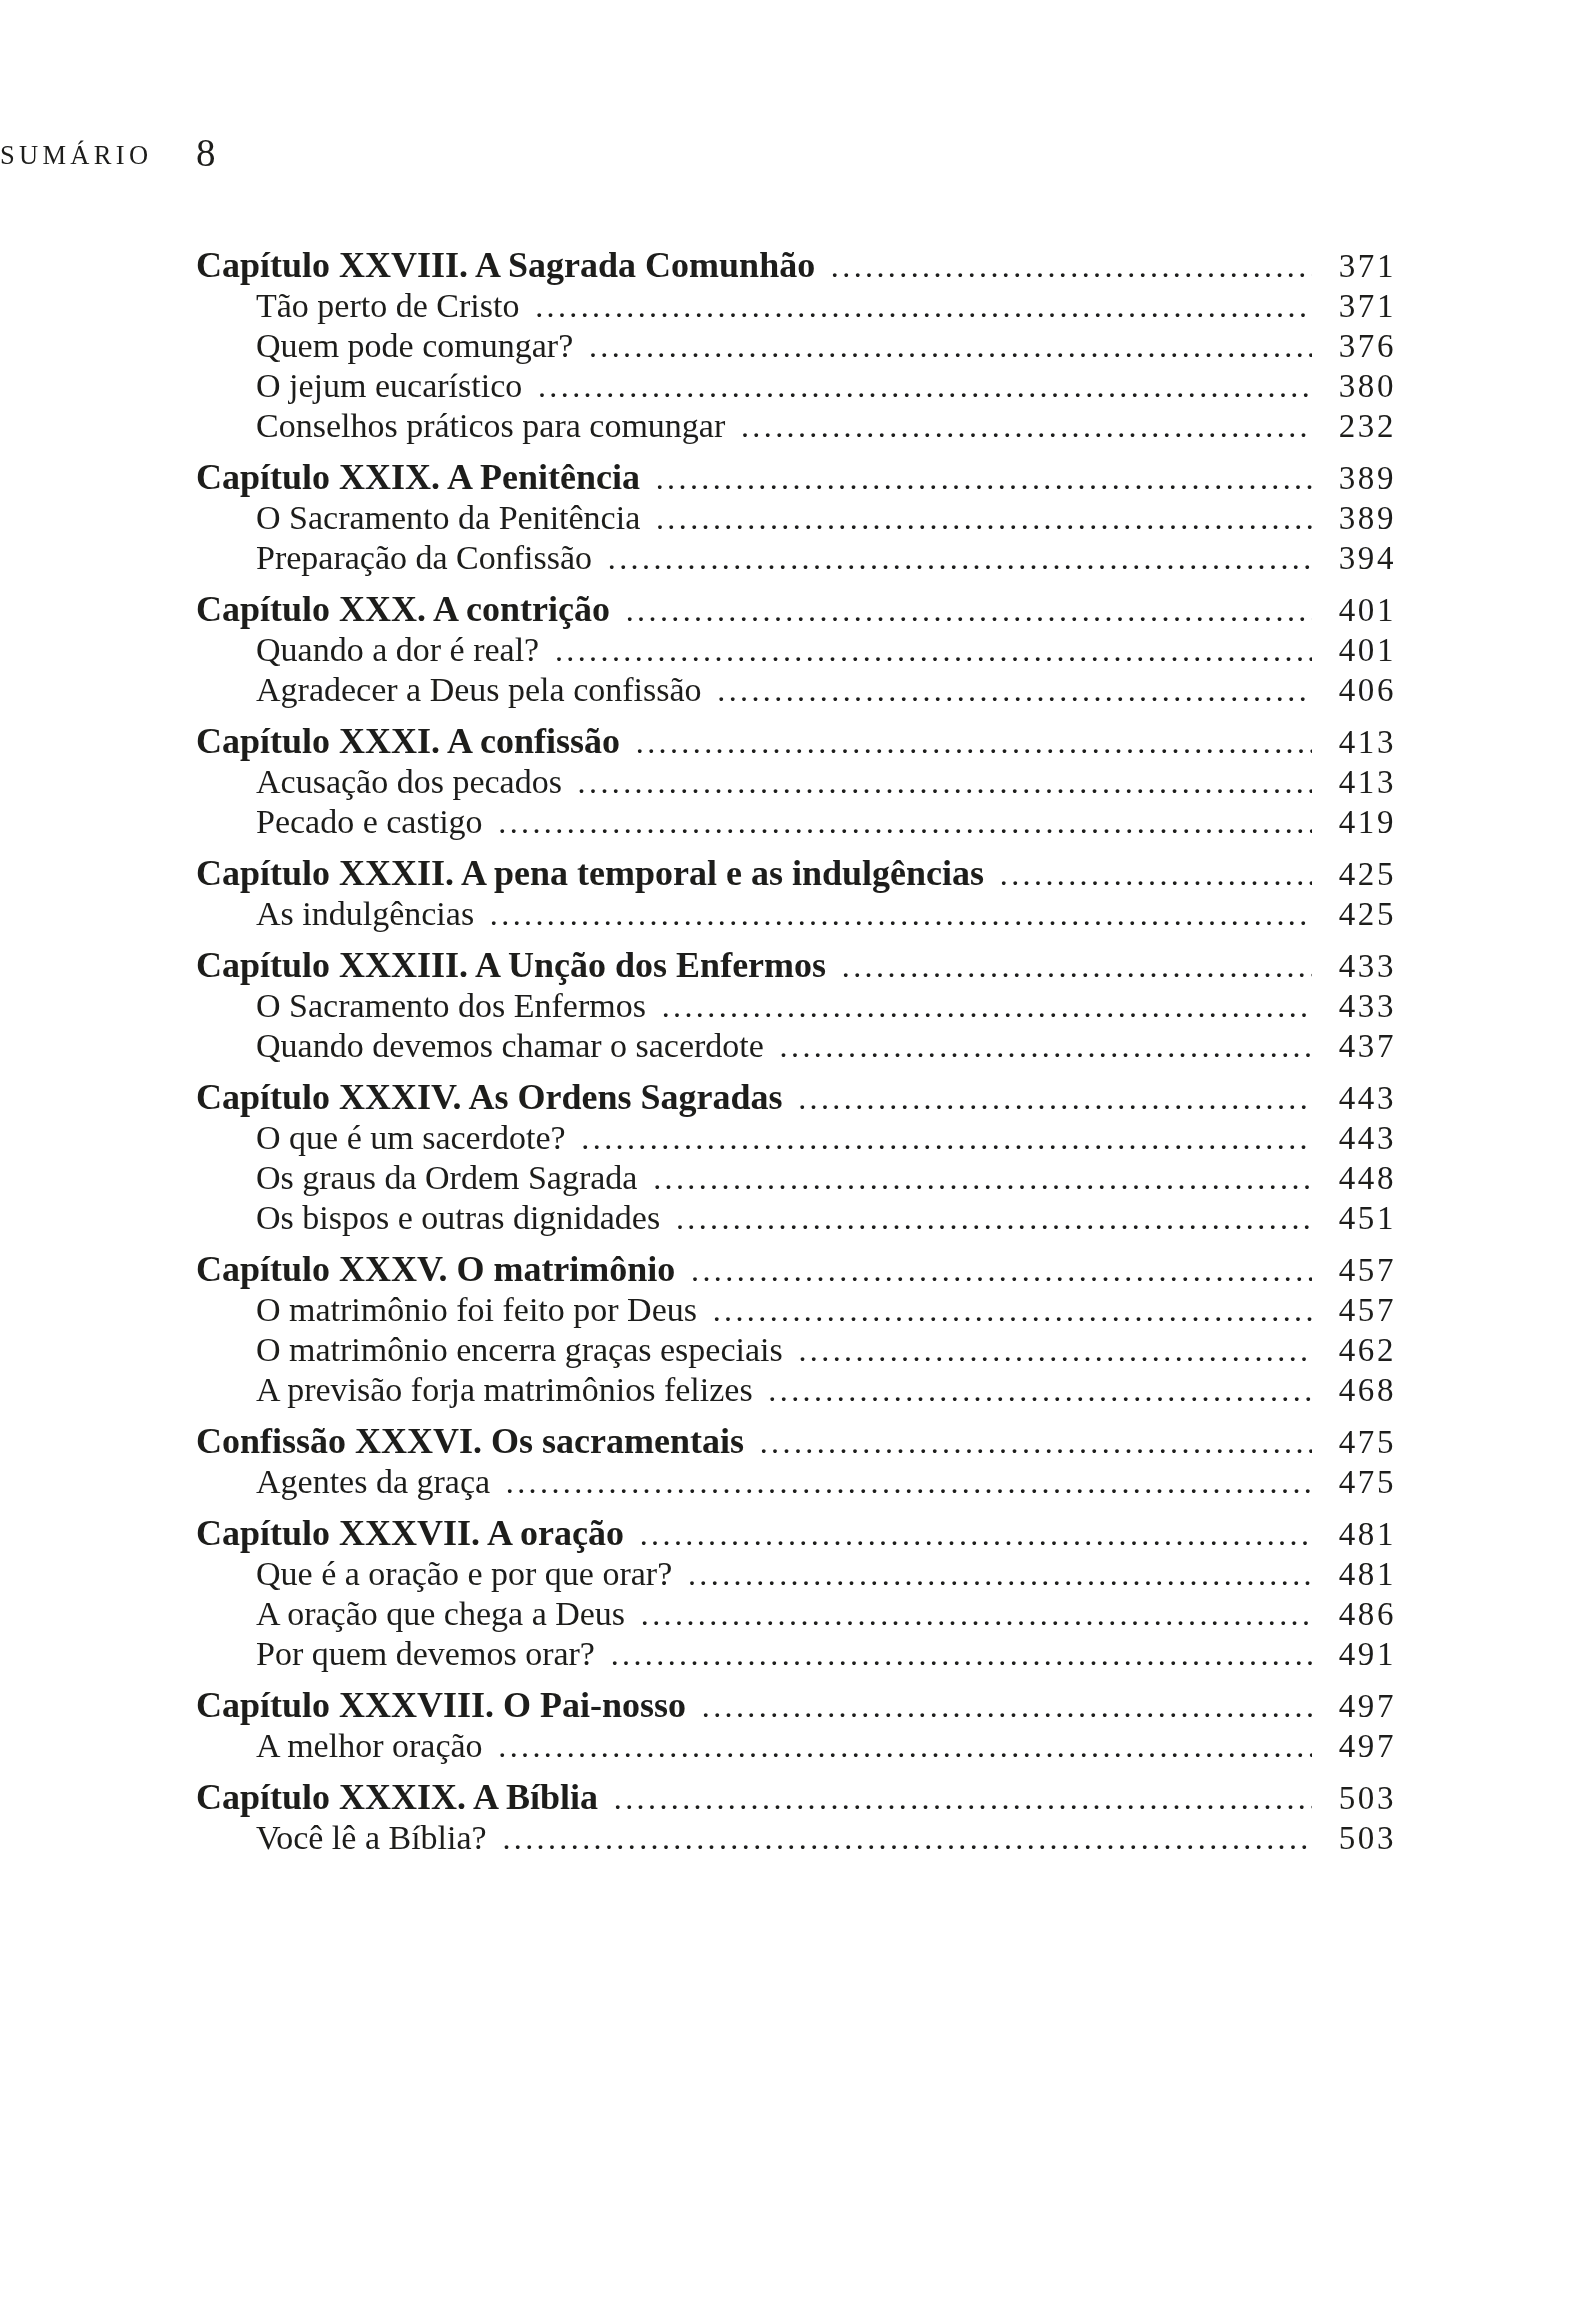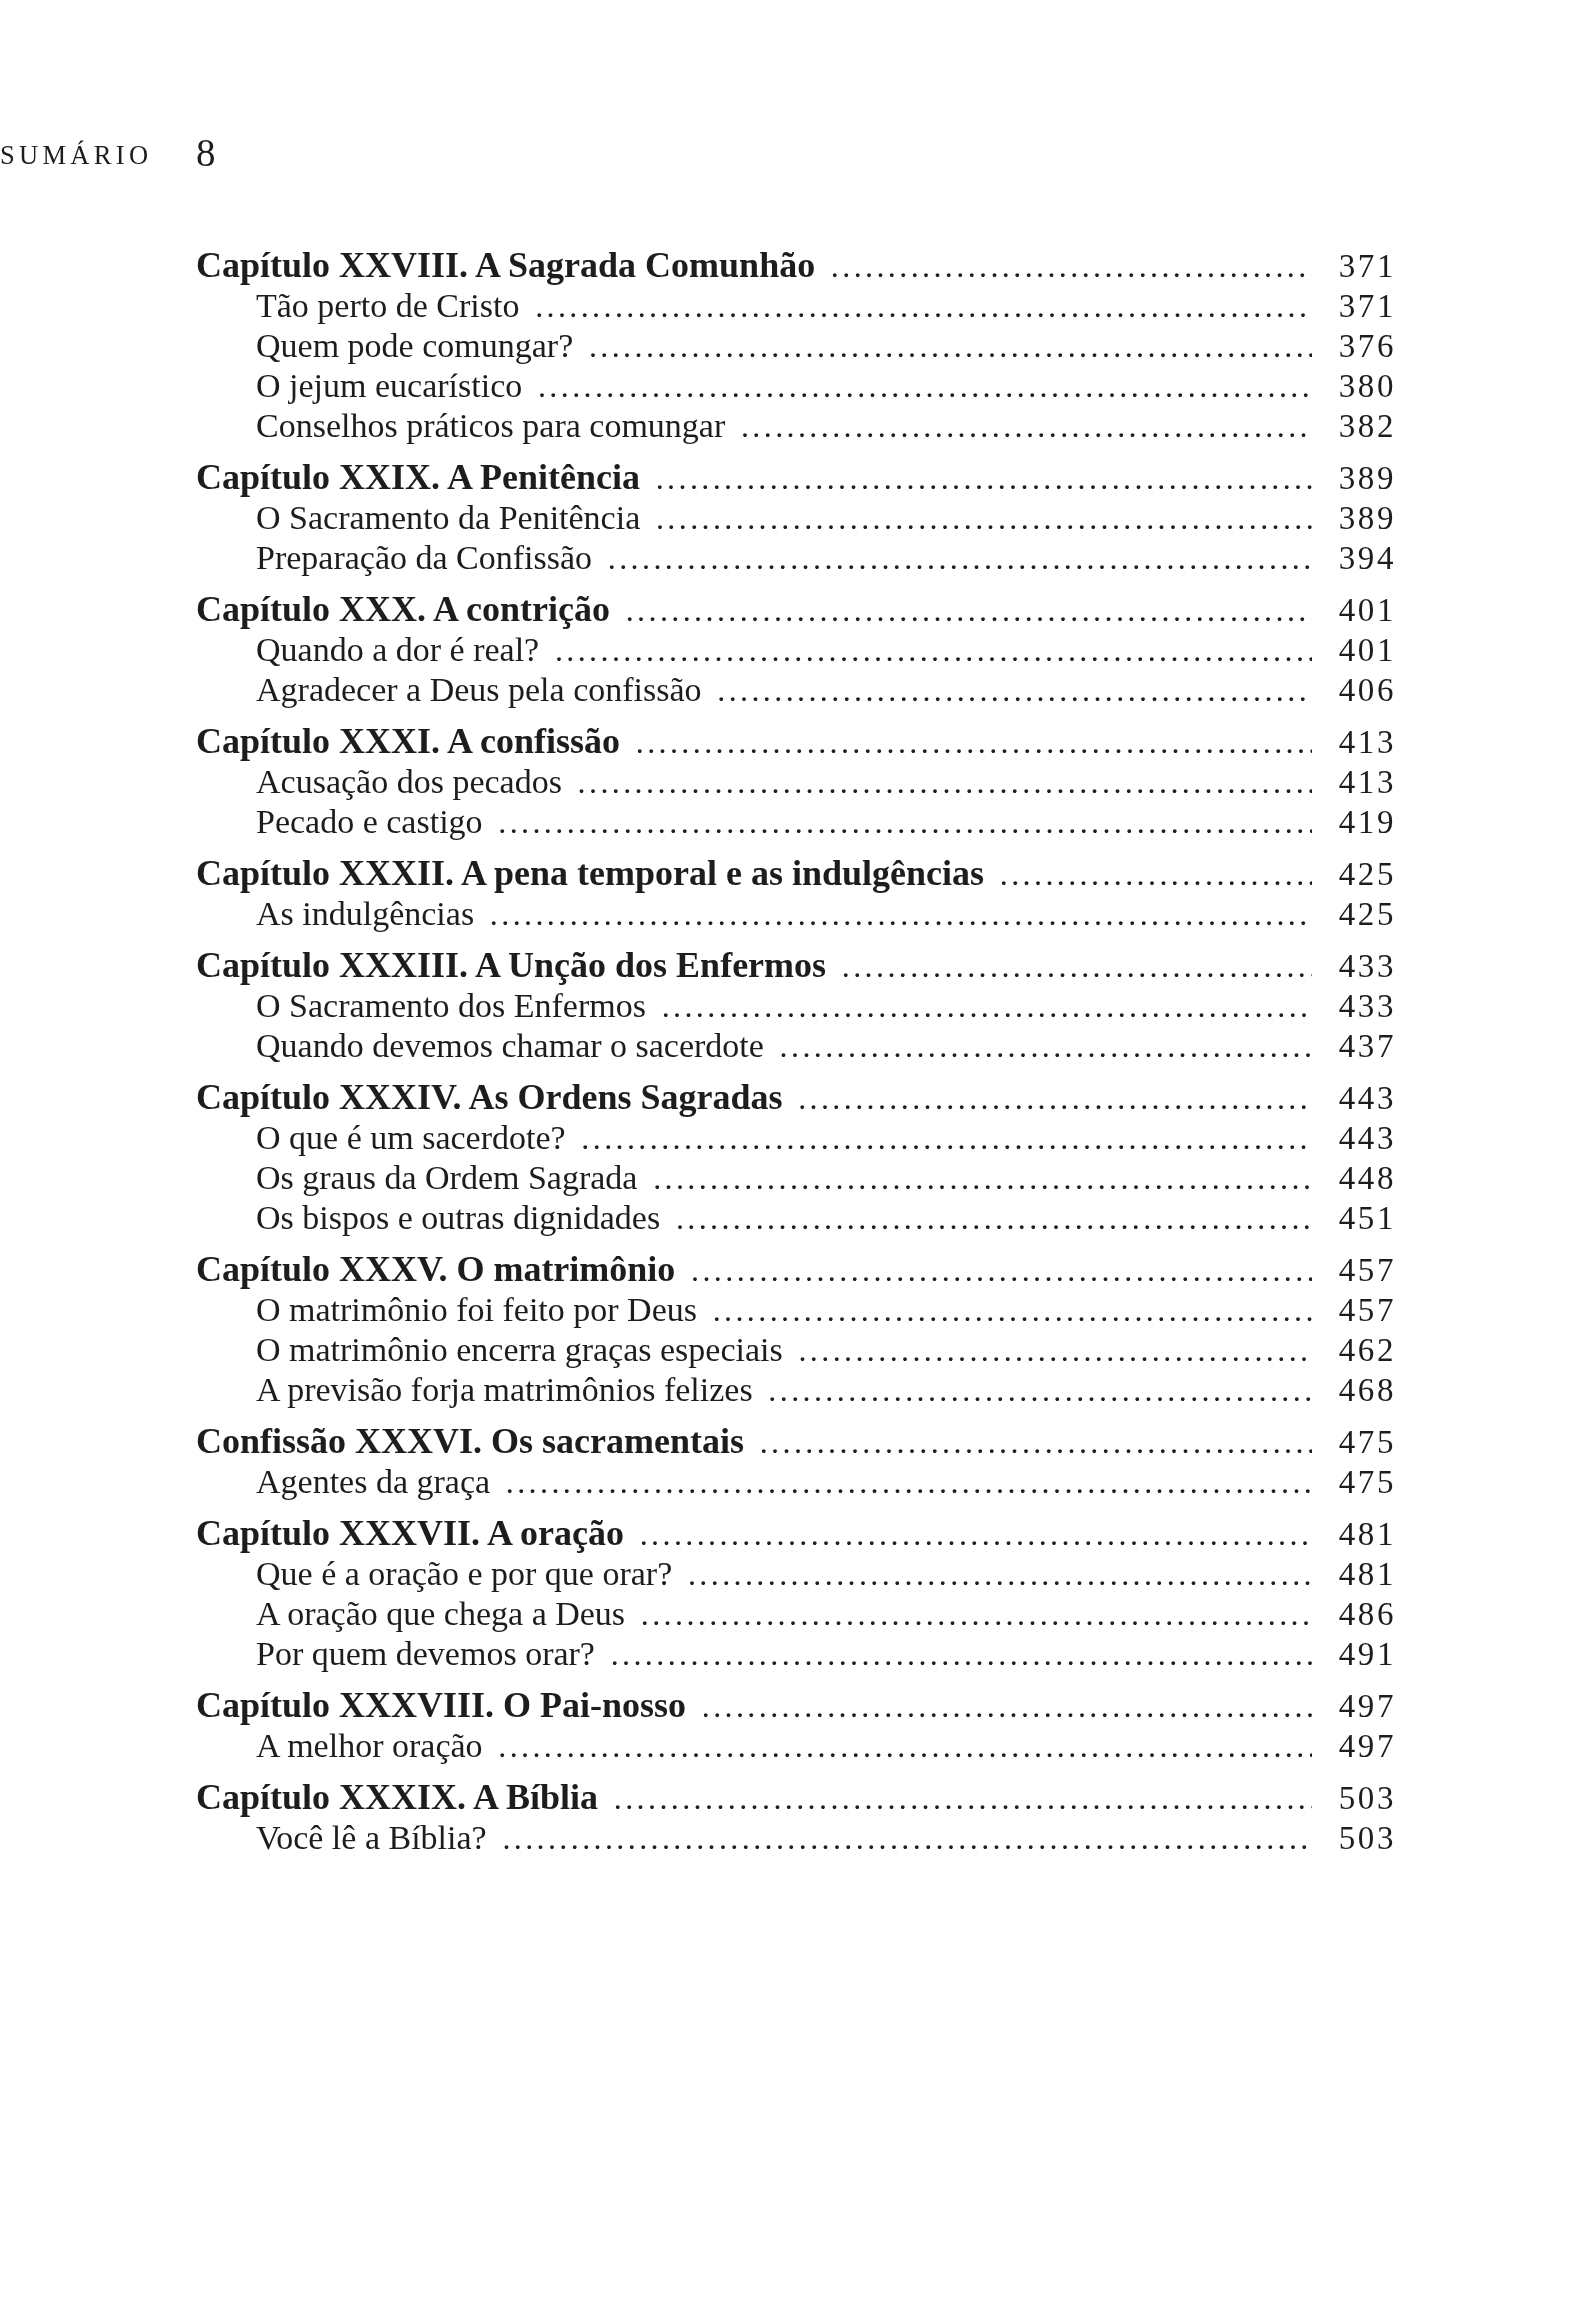--- a/index.html
+++ b/index.html
@@ -122,21 +122,21 @@
         <span class="toc-page">376</span>
       </div>
       <div class="toc-row sub">
         <span class="toc-label">O jejum eucarístico</span>
         <span class="toc-dots" aria-hidden="true"></span>
         <span class="toc-page">380</span>
       </div>
       <div class="toc-row sub">
         <span class="toc-label">Conselhos práticos para comungar</span>
         <span class="toc-dots" aria-hidden="true"></span>
-        <span class="toc-page">382</span>
+        <span class="toc-page">232</span>
       </div>
       <div class="toc-row chapter">
         <span class="toc-label">Capítulo XXIX. A Penitência</span>
         <span class="toc-dots" aria-hidden="true"></span>
         <span class="toc-page">389</span>
       </div>
       <div class="toc-row sub">
         <span class="toc-label">O Sacramento da Penitência</span>
         <span class="toc-dots" aria-hidden="true"></span>
         <span class="toc-page">389</span>

